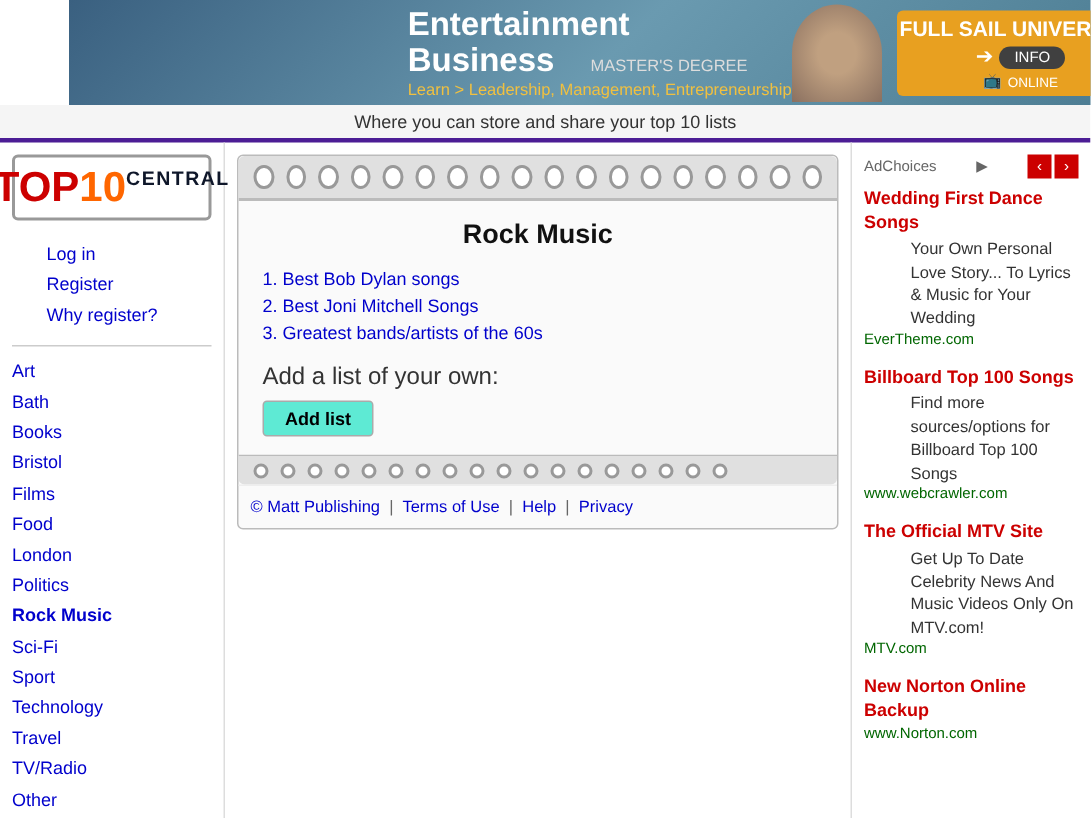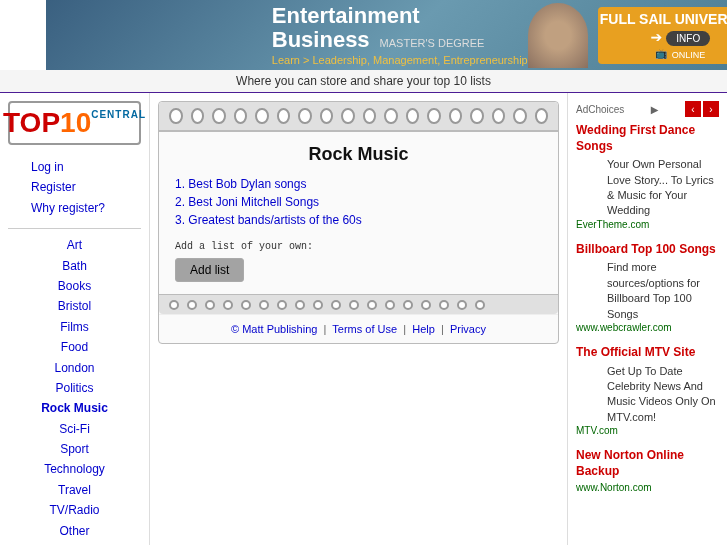--- a/index.html
+++ b/index.html
@@ -54,21 +54,21 @@
       height: 65px;
       margin-right: 10px;
       background: radial-gradient(ellipse at center, #c0a080 30%, #8a7060 100%);
       border-radius: 50% 50% 0 0;
       position: relative;
     }
 
     
     #subheader {
       background: #f5f5f5;
-      border-bottom: 1px solid #4c1d95;
+      border-bottom: 3px solid #4c1d95;
       text-align: center;
       padding: 4px;
       font-size: 12px;
       color: #333;
     }
 
     
     #layout {
       display: flex;
       width: 100%;
@@ -85,33 +85,33 @@
       border: 2px solid #999;
       border-radius: 4px;
       padding: 6px;
       margin-bottom: 12px;
       display: flex;
       align-items: center;
       justify-content: center;
     }
     .logo-top { font-size: 28px; font-weight: 900; color: #cc0000; line-height: 1; }
     .logo-10 { font-size: 28px; font-weight: 900; color: #ff6600; line-height: 1; }
-    .logo-central { font-size: 10px; font-weight: bold; color: #0369a1; letter-spacing: 1px; }
+    .logo-central { font-size: 13px; font-weight: bold; color: #0f172a; letter-spacing: 1px; }
     .logo-text { display: flex; align-items: flex-start; }
 
     .sidebar-auth { margin-bottom: 10px; margin-left: 23px; }
     .sidebar-auth a, .sidebar-nav a {
       display: block;
       color: #0000cc;
       text-decoration: none;
       font-size: 12px;
       line-height: 1.7;
     }
     .sidebar-divider { border: none; border-top: 1px solid #ccc; margin: 6px 0; }
-    .sidebar-nav a { color: #0000cc; text-align: center; }
+    .sidebar-nav a { color: #0000cc; }
 
     
     #main {
       flex: 1;
       padding: 8px;
       min-width: 0;
     }
 
     .notebook {
       border: 1px solid #bbb;
@@ -160,31 +160,32 @@
     .notebook-title {
       text-align: center;
       font-size: 18px;
       font-weight: bold;
       margin-bottom: 12px;
       color: #111;
     }
     .list-items { margin-bottom: 14px; }
     .list-item { margin-bottom: 4px; color: #0000cc; }
     .list-item a { color: #0000cc; text-decoration: none; text-align: right; }
-    .add-own-label { font-size: 10px; color: #333; margin-bottom: 6px; font-family: Liberation Mono, monospace; }
+    .add-own-label { font-size: 16px; color: #333; margin-bottom: 6px; }
     .add-list-btn {
-      background: #a3a3a3;
+      background: #5eead4;
       border: 1px solid #aaa;
       border-radius: 3px;
       padding: 4px 14px;
       font-size: 12px;
       cursor: pointer;
+      font-weight: bold;
     }
     .notebook-footer {
-      text-align: center;
+      text-align: left;
       padding: 8px;
       font-size: 11px;
       color: #666;
       border-top: 1px solid #eee;
     }
     .notebook-footer a { color: #0000cc; text-decoration: none; }
 
     
     #ad-sidebar {
       width: 160px;
@@ -220,21 +221,21 @@
     .ad-item-url { color: #006600; font-size: 10px; }
   </style>
 </head>
 <body>
 
 <div id="banner">
   <div class="banner-left">
     <div style="display:flex;align-items:baseline;gap:6px;">
       <span class="banner-entertainment">Entertainment</span>
     </div>
-    <div style="display:flex;align-items:baseline;gap:6px;">
+    <div style="display:flex;align-items:baseline;gap:20px;">
       <span class="banner-business">Business</span>
       <span class="banner-masters">MASTER'S DEGREE</span>
     </div>
     <div class="banner-learn">
       <span>Learn &gt;</span>
       <span style="color:#f0c040;">Leadership, Management, Entrepreneurship</span>
     </div>
   </div>
   <div class="banner-person"></div>
   <div class="banner-right">

